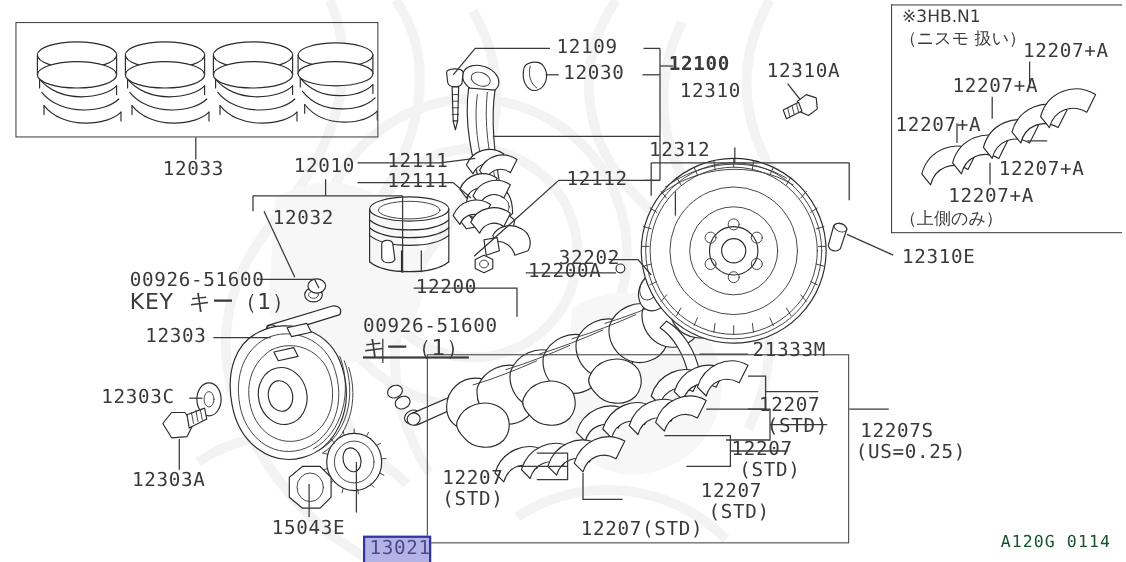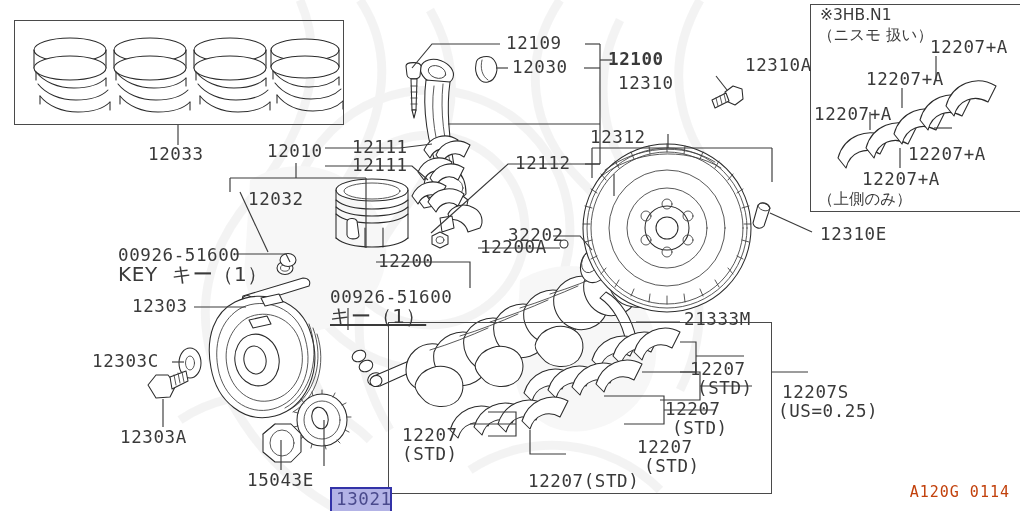--- a/index.html
+++ b/index.html
@@ -39,21 +39,21 @@
     padding:1px 4px 2px 4px;
     box-sizing:border-box;
     line-height:19px;
   }
   
   .frame{position:absolute;border:1.4px solid #4a4a4a;box-sizing:border-box;background:transparent;}
   
   .ov{position:absolute;left:0;top:0;width:1024px;height:511px;pointer-events:none;}
   .code{
     position:absolute;right:14px;bottom:10px;
-    color:#c2410c;font-size:15px;letter-spacing:1px;
+    color:#14532d;font-size:15px;letter-spacing:1px;
   }
   
   .art{fill:none;stroke:#2b2b2b;stroke-width:1.05;stroke-linecap:round;stroke-linejoin:round;}
   .artf{fill:#ffffff;stroke:#2b2b2b;stroke-width:1.05;stroke-linejoin:round;}
   .lead{fill:none;stroke:#3a3a3a;stroke-width:1.15;}
   .thin{fill:none;stroke:#3b3b3b;stroke-width:.85;}
 </style>
 </head>
 <body>
 
@@ -455,21 +455,21 @@
   <div class="lbl" style="left:352px;top:138px;">12111</div>
   <div class="lbl" style="left:352px;top:156px;">12111</div>
   <div class="lbl" style="left:515px;top:154px;">12112</div>
 
   <div class="lbl" style="left:378px;top:252px;">12200</div>
   <div class="lbl" style="left:480px;top:238px;">12200A</div>
   <div class="lbl" style="left:508px;top:226px;">32202</div>
 
   <div class="lbl" style="left:618px;top:74px;">12310</div>
   <div class="lbl" style="left:590px;top:128px;">12312</div>
-  <div class="lbl" style="left:697px;top:56px;margin-left:48px;">12310A</div>
+  <div class="lbl" style="left:697px;top:56px;">12310A</div>
   <div class="lbl" style="left:820px;top:225px;">12310E</div>
   <div class="lbl" style="left:684px;top:310px;">21333M</div>
 
   <div class="lbl" style="left:690px;top:360px;">12207</div>
   <div class="lbl" style="left:697px;top:379px;">(STD)</div>
   <div class="lbl" style="left:665px;top:400px;">12207</div>
   <div class="lbl" style="left:672px;top:419px;">(STD)</div>
   <div class="lbl" style="left:637px;top:438px;">12207</div>
   <div class="lbl" style="left:644px;top:457px;">(STD)</div>
   <div class="lbl" style="left:402px;top:426px;">12207</div>

